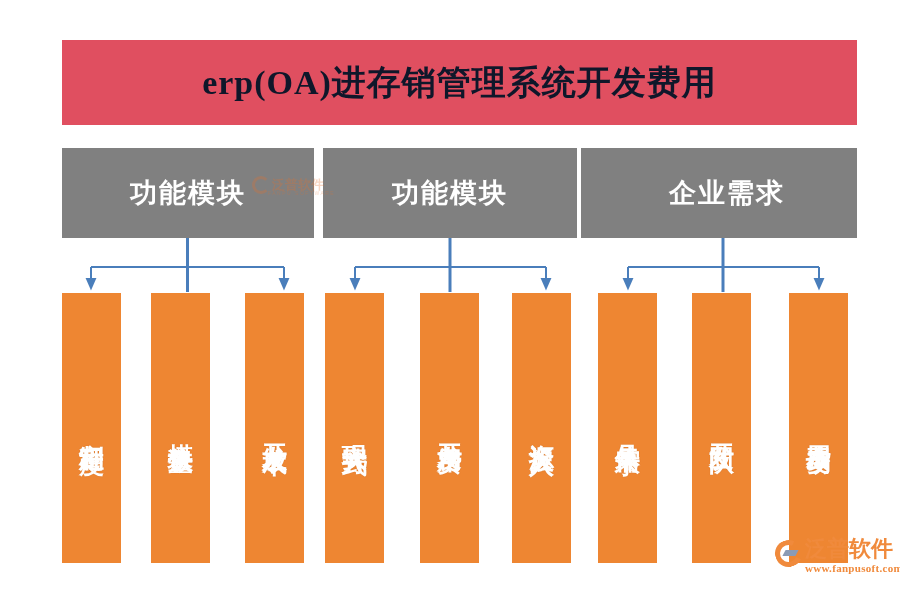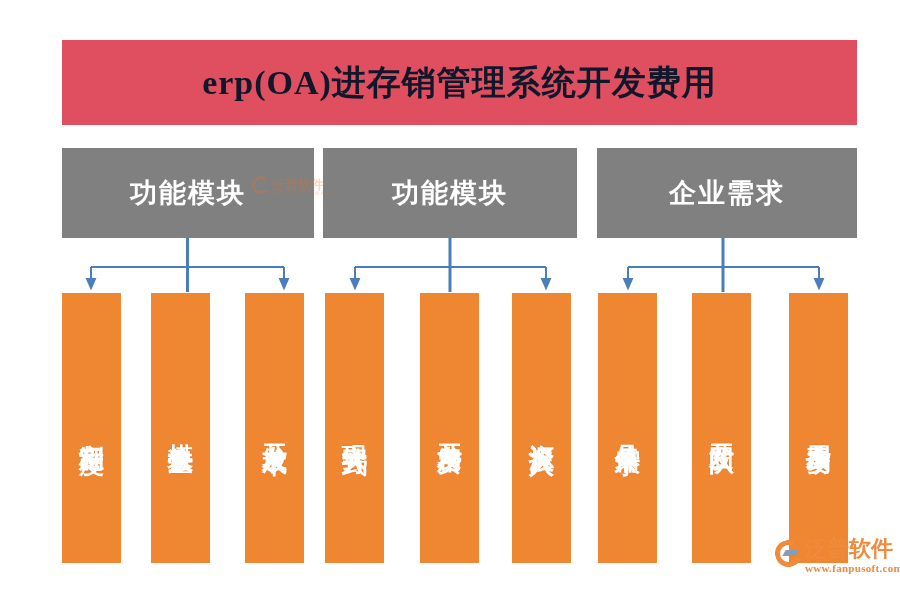--- a/index.html
+++ b/index.html
@@ -54,21 +54,21 @@
   .cat-box .cat-label {
     color: #ffffff;
     font-family: "Liberation Serif", serif;
     font-size: 27px;
     font-weight: 700;
     letter-spacing: 2px;
     white-space: nowrap;
   }
   #cat-0 { left: 62px;  width: 252px; text-align: right; }
   #cat-1 { left: 323px; width: 254px; }
-  #cat-2 { left: 597px; width: 260px; }
+  #cat-2 { left: 581px; width: 260px; padding-left: 16px; }
 
   
   .connectors {
     position: absolute;
     left: 0;
     top: 0;
     width: 900px;
     height: 600px;
     pointer-events: none;
   }

